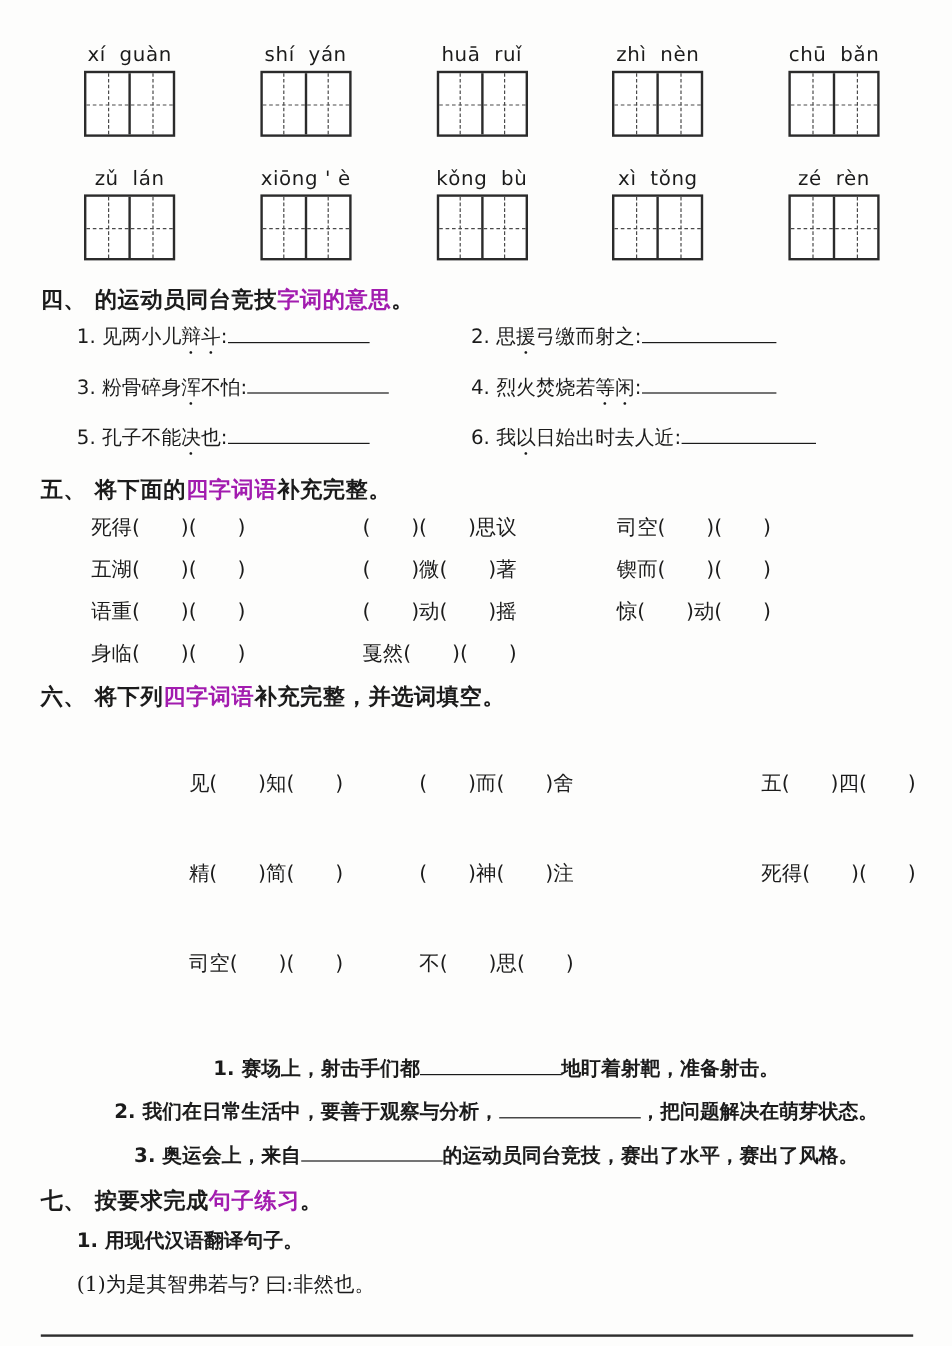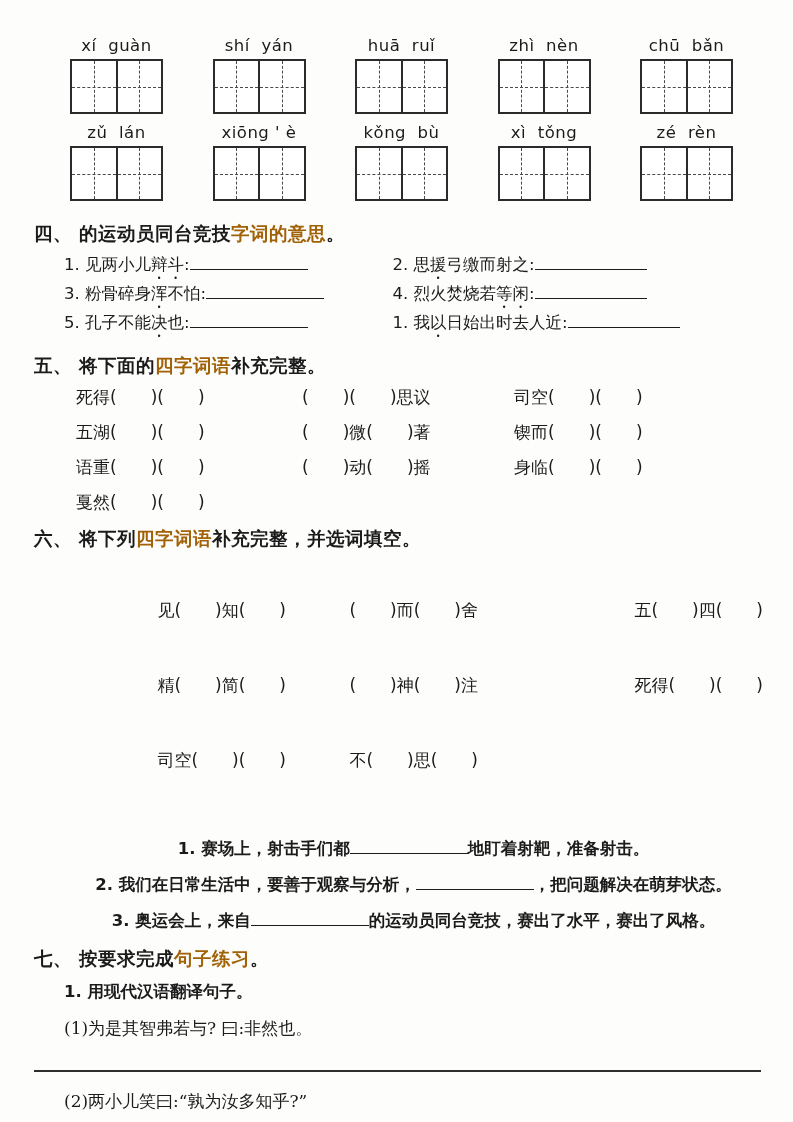--- a/index.html
+++ b/index.html
@@ -5,48 +5,48 @@
   html,body { margin:0; padding:0; }
   body {
     width:793px; height:1122px; background:#fdfdfc; overflow:hidden;
     font-family:"DejaVu Sans", sans-serif; color:#1b1b1b;
   }
   .page { padding:36px 30px 0 34px; }
 
   
   .pinyin-section { padding:0 30px 0 36px; margin-bottom:20px; }
   .pinyin-row { display:flex; justify-content:space-between; }
-  .pinyin-row + .pinyin-row { margin-top:9px; }
-  .pinyin-group { width:93px; }
+  .pinyin-row + .pinyin-row { margin-top:25px; }
+  .pinyin-group { width:76px; }
   .pinyin-label {
     text-align:center; font-size:16.5px; margin-bottom:4px;
     white-space:pre; letter-spacing:0.5px;
   }
   .tian-box { display:flex; border:2px solid #2b2b2b; height:51px; background:#fff; }
   .tian-cell { position:relative; flex:1; }
   .tian-cell + .tian-cell { border-left:2px solid #2b2b2b; }
   .tian-cell::before {
     content:""; position:absolute; left:50%; top:0; bottom:0;
     border-left:1.5px dashed #4a4a4a;
   }
   .tian-cell::after {
     content:""; position:absolute; top:50%; left:0; right:0;
     border-top:1.5px dashed #4a4a4a;
   }
 
   
   .sec-header { font-weight:bold; font-size:18.5px; margin:0 0 8px 0; letter-spacing:0.5px; }
   .sec-num { margin-right:7px; }
-  .red { color:#a16207; }
+  .red { color:#a21caf; }
 
   
   .s4 { margin-bottom:12px; }
   .s4-grid {
     display:grid; grid-template-columns:47% 53%;
-    padding-left:30px; font-size:16.5px; font-weight:500;
+    padding-left:30px; font-size:16.5px; row-gap:13px; font-weight:500;
   }
   .blank {
     display:inline-block; width:118px; height:15px;
     border-bottom:1.5px solid #1b1b1b; vertical-align:baseline;
   }
   .blank-s { width:112px; }
   .em-dot {
     -webkit-text-emphasis:filled dot #1b1b1b;
     -webkit-text-emphasis-position:under right;
     text-emphasis:filled dot #1b1b1b;
@@ -165,37 +165,38 @@
   <div class="s4">
     <div class="sec-header">
       <span class="sec-num">四、</span><span>的运动员同台竞技</span><span class="red">字词的意思</span><span>。</span>
     </div>
     <div class="s4-grid">
       <div class="s4-item"><span>1. 见两小儿</span><span class="em-dot">辩斗</span><span>:</span><span class="blank"></span></div>
       <div class="s4-item"><span>2. 思</span><span class="em-dot">援</span><span>弓缴而射之:</span><span class="blank blank-s"></span></div>
       <div class="s4-item"><span>3. 粉骨碎身</span><span class="em-dot">浑</span><span>不怕:</span><span class="blank"></span></div>
       <div class="s4-item"><span>4. 烈火焚烧若</span><span class="em-dot">等闲</span><span>:</span><span class="blank blank-s"></span></div>
       <div class="s4-item"><span>5. 孔子不能</span><span class="em-dot">决</span><span>也:</span><span class="blank"></span></div>
-      <div class="s4-item"><span>1. 我</span><span class="em-dot">以</span><span>日始出时去人近:</span><span class="blank blank-s"></span></div>
+      <div class="s4-item"><span>6. 我</span><span class="em-dot">以</span><span>日始出时去人近:</span><span class="blank blank-s"></span></div>
     </div>
   </div>
 
   <div class="s5">
     <div class="sec-header">
       <span class="sec-num">五、</span><span>将下面的</span><span class="red">四字词语</span><span>补充完整。</span>
     </div>
     <div class="s5-grid">
       <div>死得(　　)(　　)</div>
       <div>(　　)(　　)思议</div>
       <div>司空(　　)(　　)</div>
       <div>五湖(　　)(　　)</div>
       <div>(　　)微(　　)著</div>
       <div>锲而(　　)(　　)</div>
       <div>语重(　　)(　　)</div>
       <div>(　　)动(　　)摇</div>
+      <div>惊(　　)动(　　)</div>
       <div>身临(　　)(　　)</div>
       <div>戛然(　　)(　　)</div>
     </div>
   </div>
 
   <div class="s6">
     <div class="sec-header">
       <span class="sec-num">六、</span><span>将下列</span><span class="red">四字词语</span><span>补充完整，并选词填空。</span>
     </div>
     <div class="s6-words">

